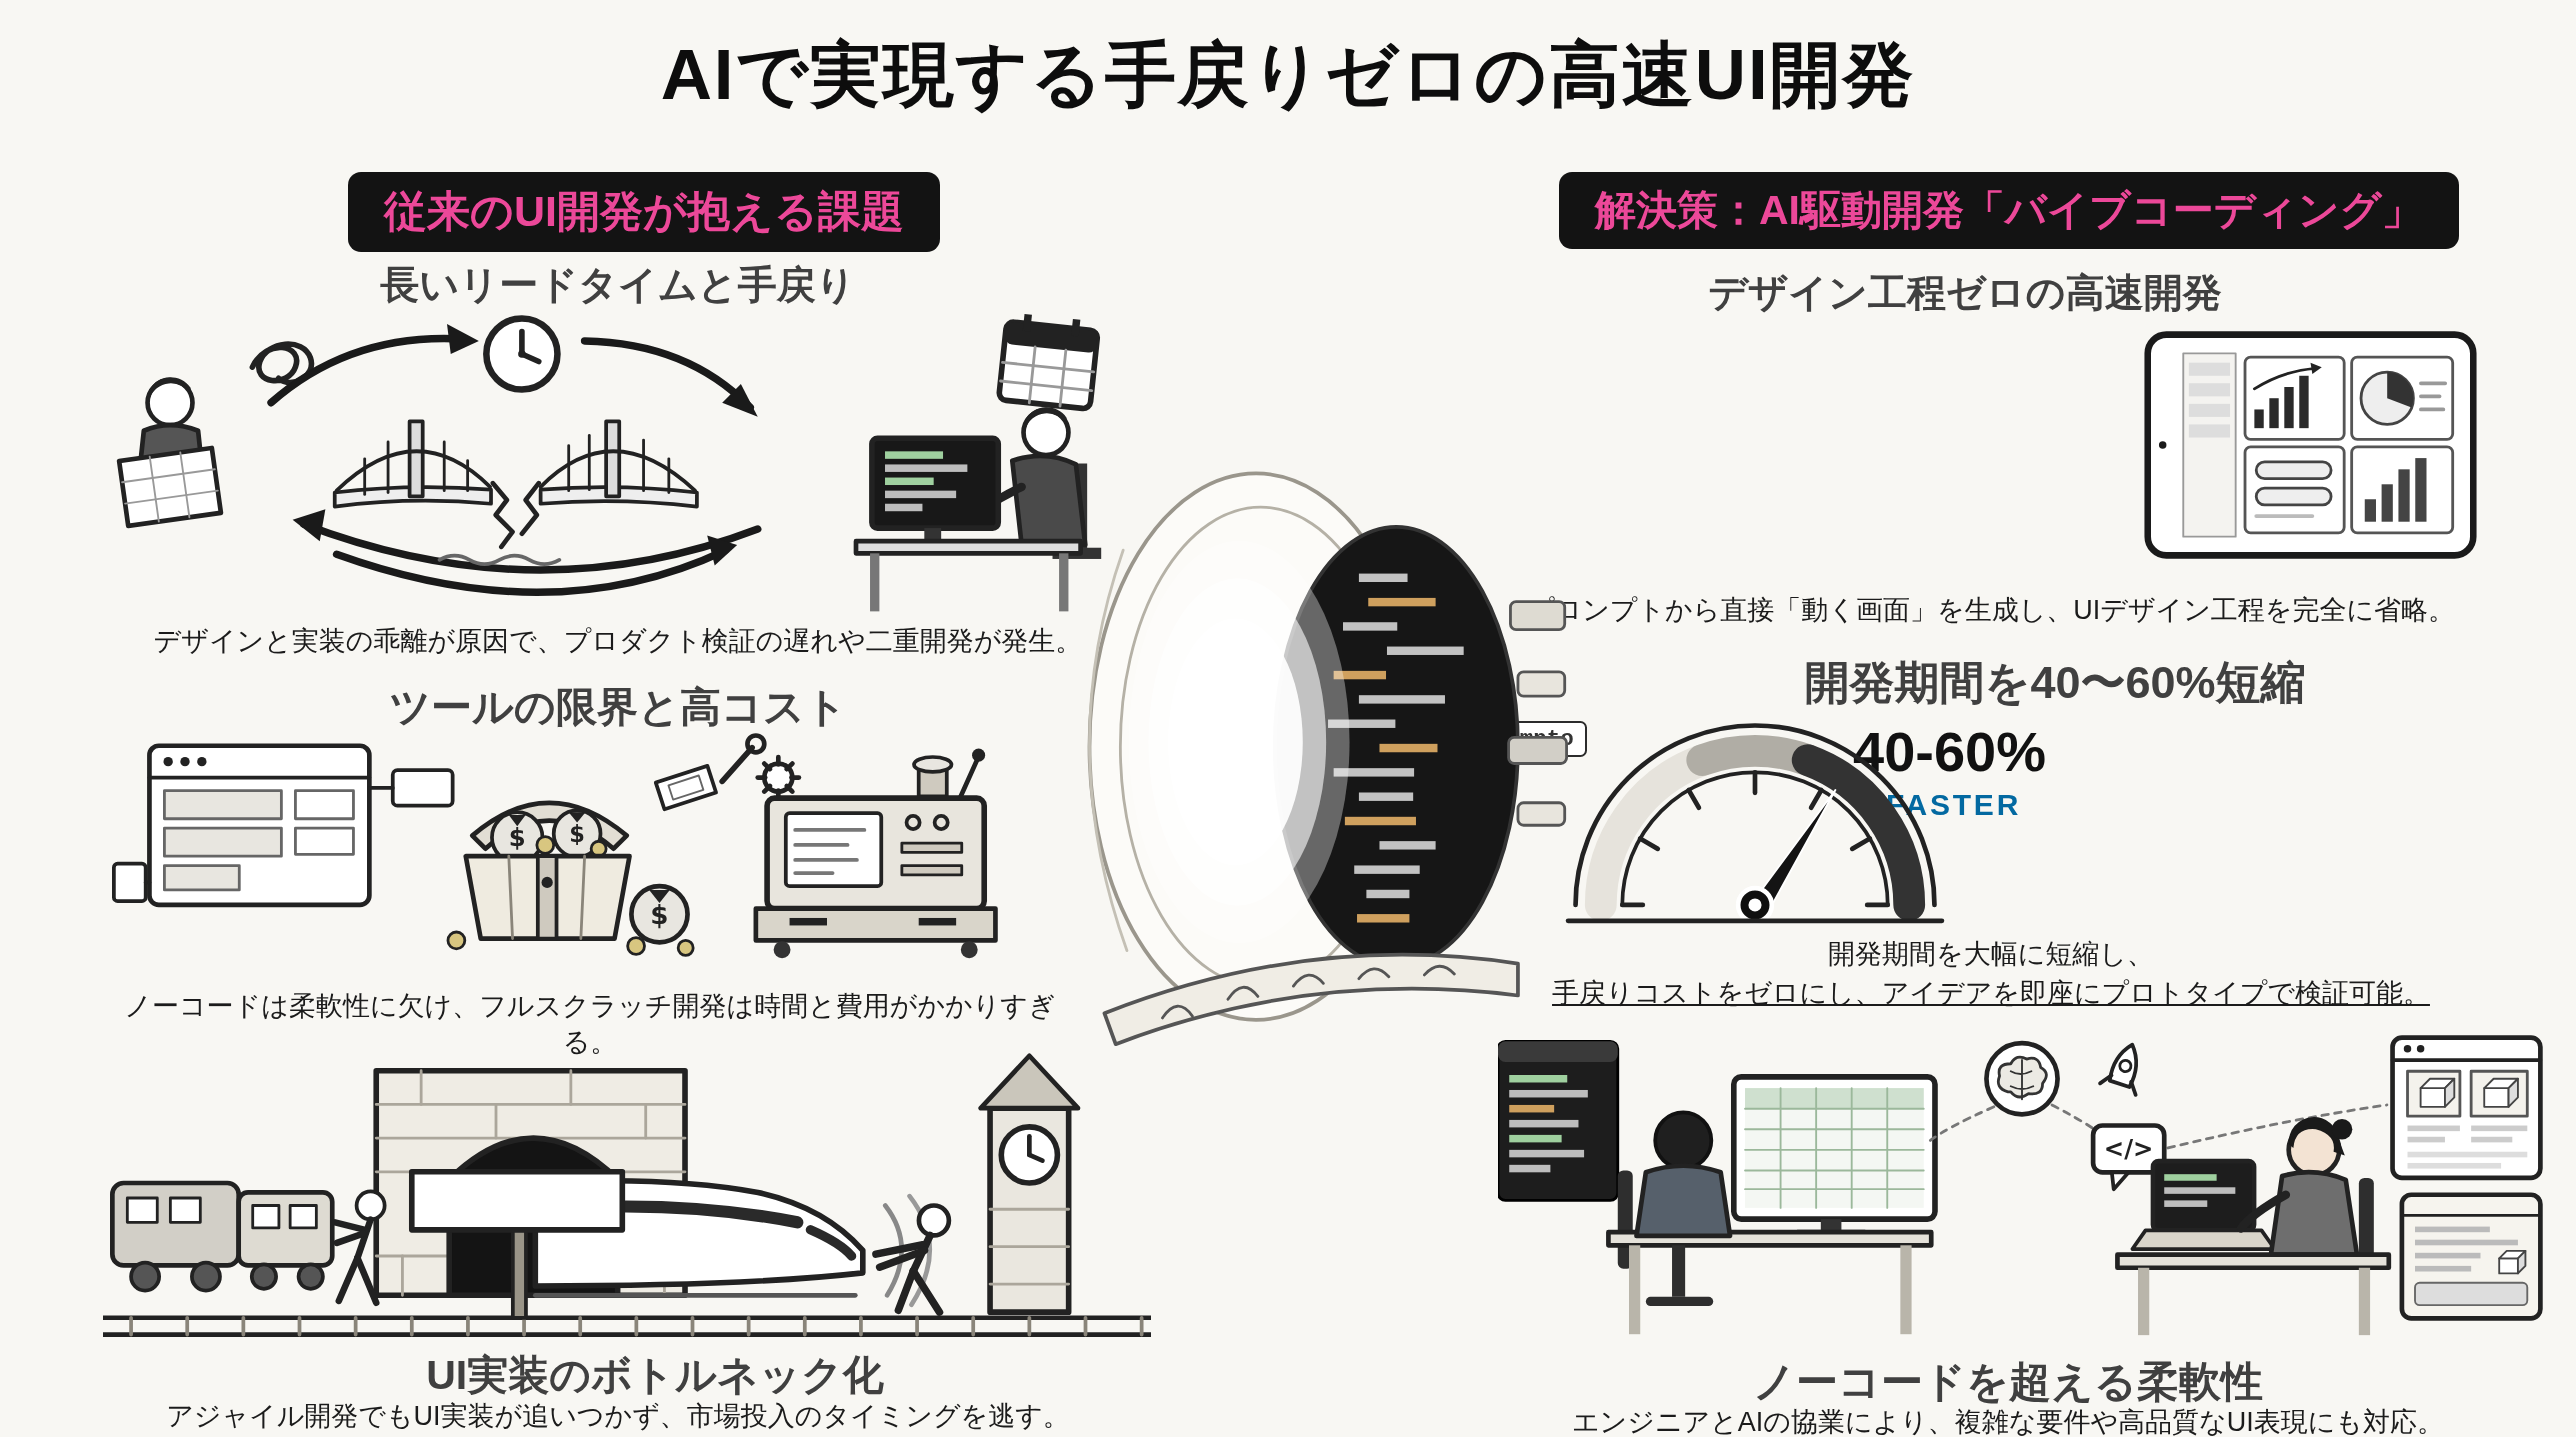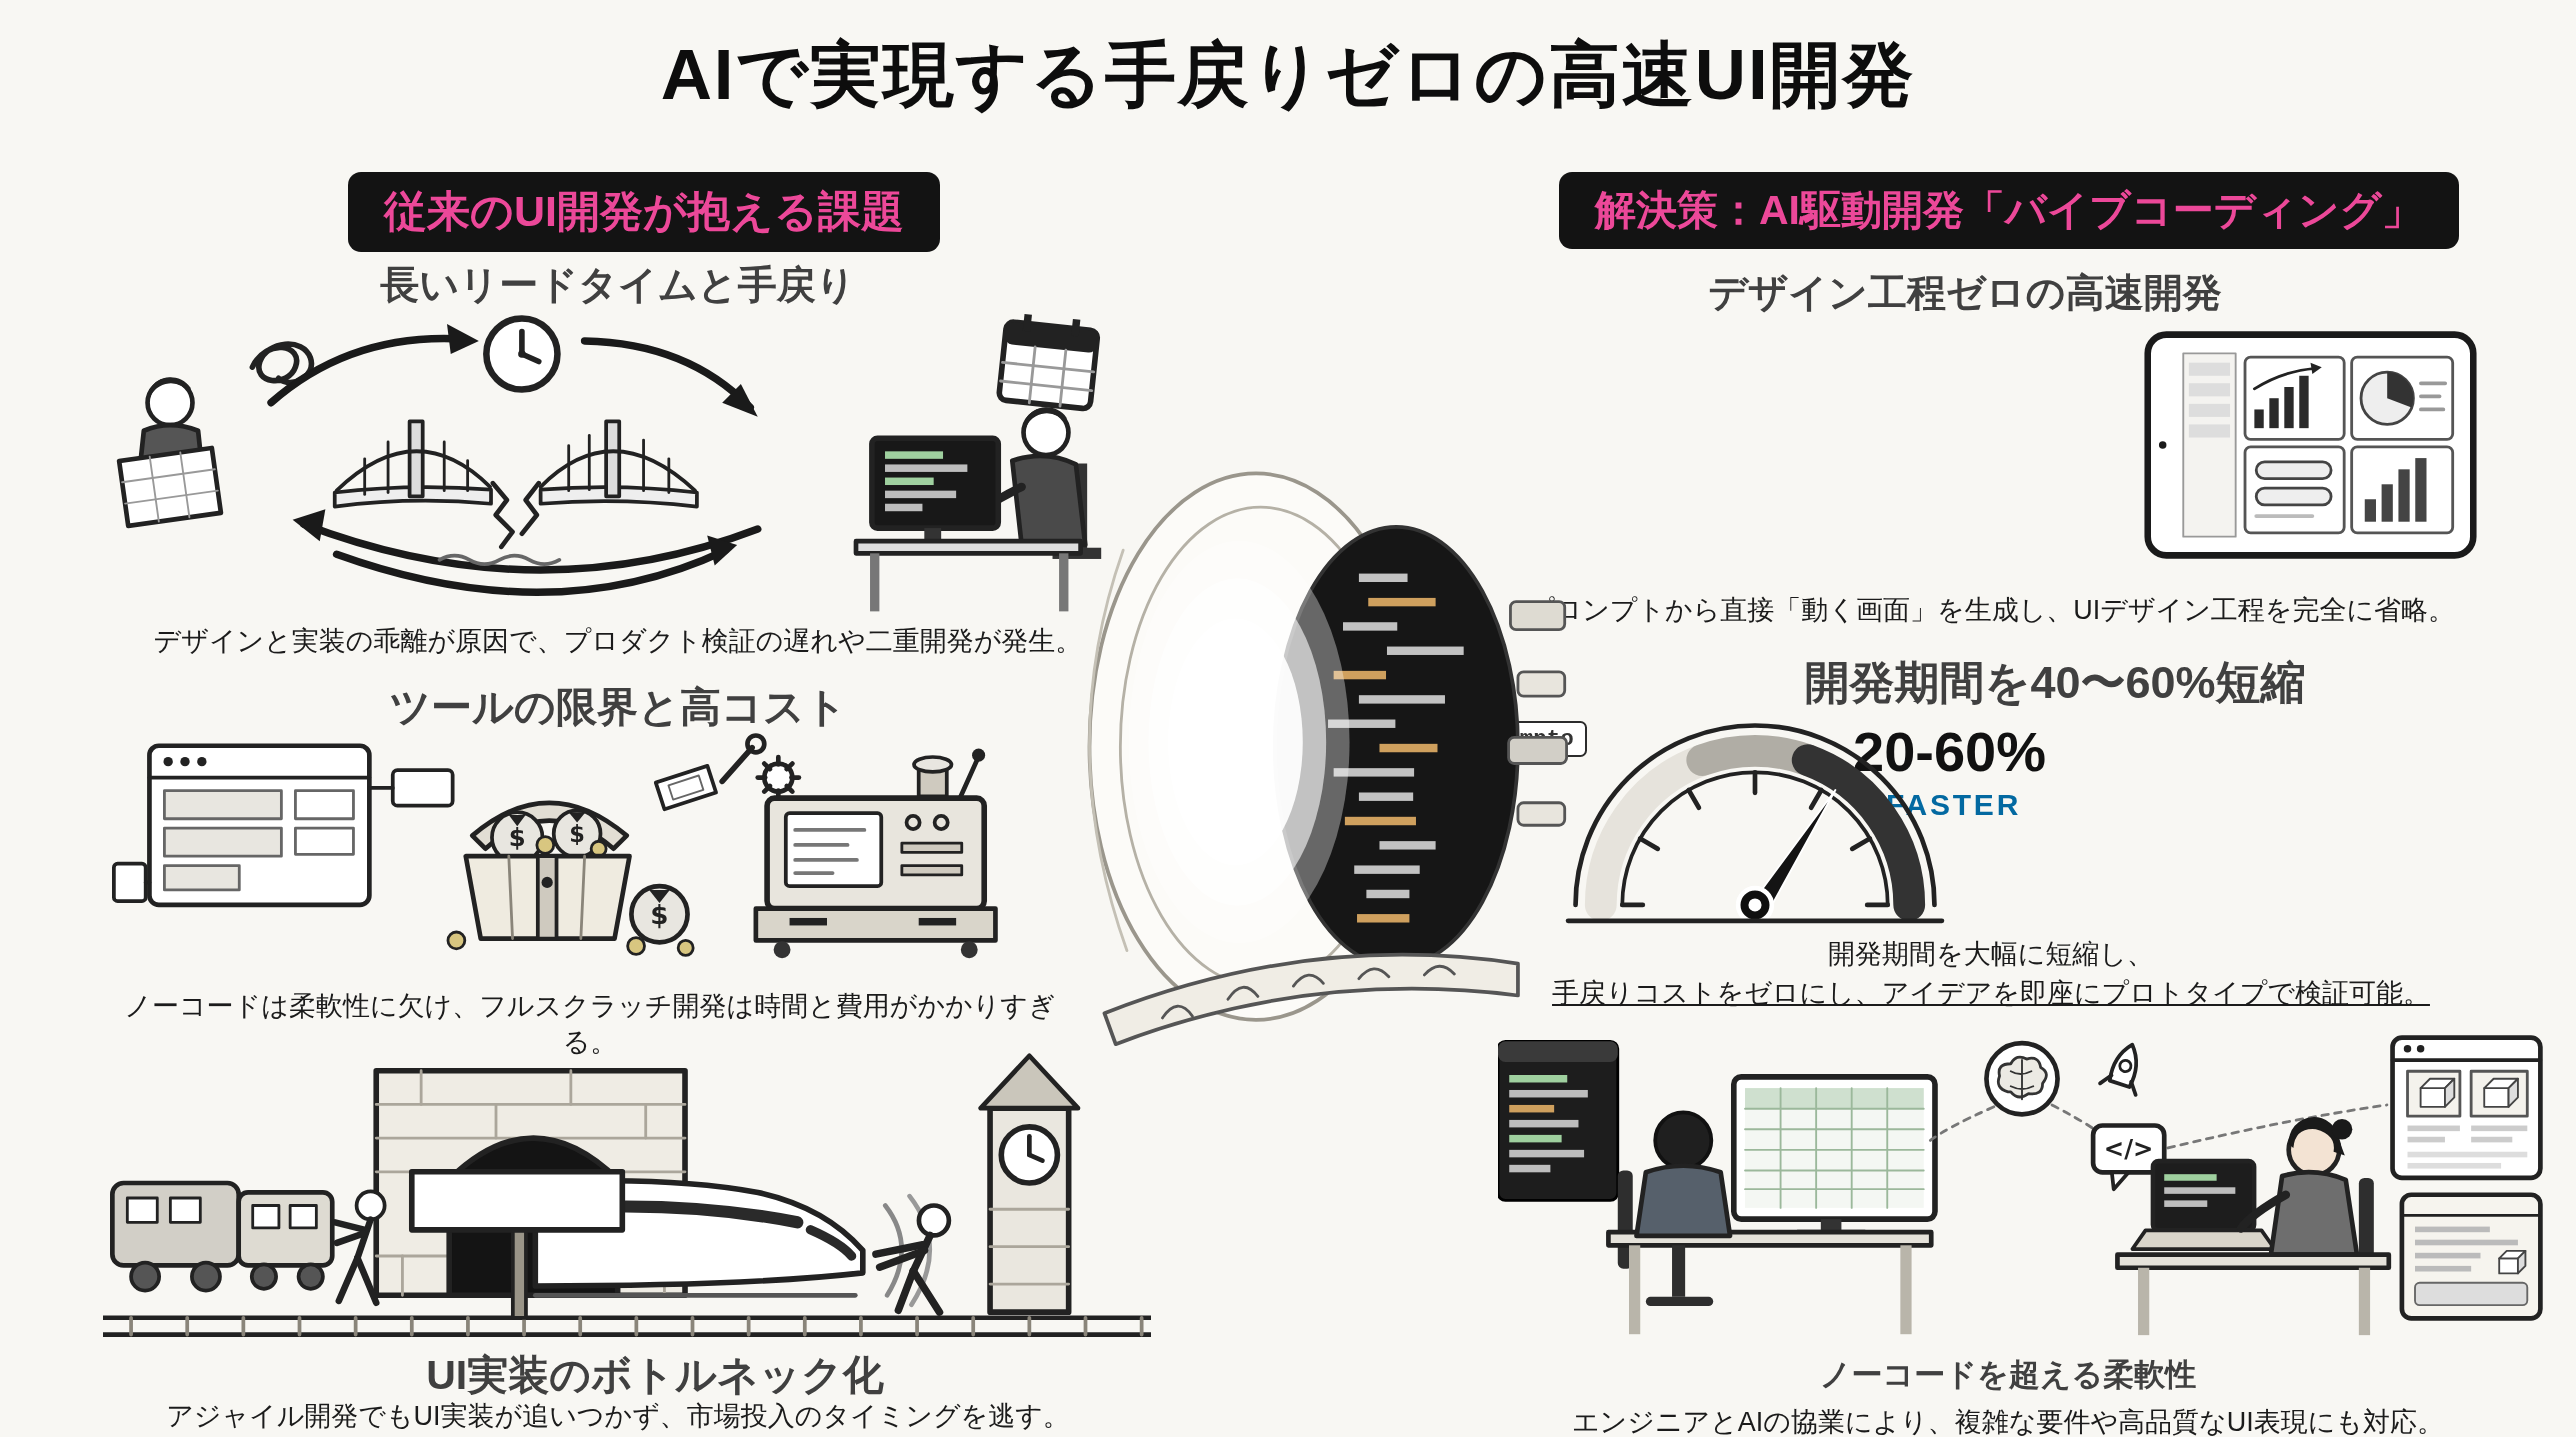--- a/index.html
+++ b/index.html
@@ -18,21 +18,21 @@
   .c-l1 { left:150px; top:623px; width:936px; }
   .h-l2 { left:150px; top:680px; width:936px; font-size:41px; }
   .c-l2 { left:122px; top:988px; width:936px; }
   .h-l3 { left:187px; top:1348px; width:936px; font-size:41px; }
   .c-l3 { left:150px; top:1398px; width:936px; }
   .h-r1 { left:1544px; top:266px; width:842px; font-size:39px; }
   .c-r1 { left:1523px; top:592px; width:936px; }
   .h-r2 { left:1657px; top:653px; width:796px; font-size:45px; }
   .c-r2a { left:1523px; top:936px; width:936px; }
   .c-r2b { left:1523px; top:975px; width:936px;text-decoration:underline; }
-  .h-r3 { left:1540px; top:1354px; width:936px; font-size:31px;font-family:Liberation Mono, monospace; }
+  .h-r3 { left:1540px; top:1354px; width:936px; font-size:42px;font-family:Liberation Mono, monospace; }
   .c-r3 { left:1540px; top:1404px; width:936px; }
   .gauge-value { position:absolute; left:1853px; top:719px; font-size:56px; font-weight:800; color:#111; }
   .gauge-unit  { position:absolute; left:1886px; top:788px; font-size:30px; font-weight:700; letter-spacing:2.8px; color:#0369a1; }
   .nl-label { position:absolute; left:1157px; top:702px; width:164px; text-align:center;
               font-size:25px; font-weight:700; color:#161616; line-height:1.25; }
   .nl-arrow { position:absolute; left:1297px; top:704px; font-size:52px; font-weight:900; color:#101010; }
   .nl-ellipsis { position:absolute; left:1164px; top:777px; font-size:41px; font-weight:800; letter-spacing:3.7px; color:#161616; }
   .code-tag { position:absolute; left:1466px; top:721px; background:#ffffff; border:2.8px solid #2c2c2c;
               border-radius:6.6px; padding:2.8px 11.2px; font-family:"Liberation Mono", monospace;
               font-size:22.5px; font-weight:700; color:#333; }
@@ -52,21 +52,21 @@
   <div class="heading h-l1">長いリードタイムと手戻り</div>
   <div class="caption c-l1">デザインと実装の乖離が原因で、プロダクト検証の遅れや二重開発が発生。</div>
   <div class="heading h-l2">ツールの限界と高コスト</div>
   <div class="caption c-l2">ノーコードは柔軟性に欠け、フルスクラッチ開発は時間と費用がかかりすぎる。</div>
   <div class="heading h-l3">UI実装のボトルネック化</div>
   <div class="caption c-l3">アジャイル開発でもUI実装が追いつかず、市場投入のタイミングを逃す。</div>
 
   <div class="heading h-r1">デザイン工程ゼロの高速開発</div>
   <div class="caption c-r1">プロンプトから直接「動く画面」を生成し、UIデザイン工程を完全に省略。</div>
   <div class="heading h-r2">開発期間を40〜60%短縮</div>
-  <div class="gauge-value">20-60%</div>
+  <div class="gauge-value">40-60%</div>
   <div class="gauge-unit">FASTER</div>
   <div class="caption c-r2a">開発期間を大幅に短縮し、</div>
   <div class="caption c-r2b">手戻りコストをゼロにし、アイデアを即座にプロトタイプで検証可能。</div>
   <div class="heading h-r3">ノーコードを超える柔軟性</div>
   <div class="caption c-r3">エンジニアとAIの協業により、複雑な要件や高品質なUI表現にも対応。</div>
 
   <div class="nl-label">
     <span style="display:block">自然言語</span>
     <span style="display:block">(プロンプト)</span>
   </div>

